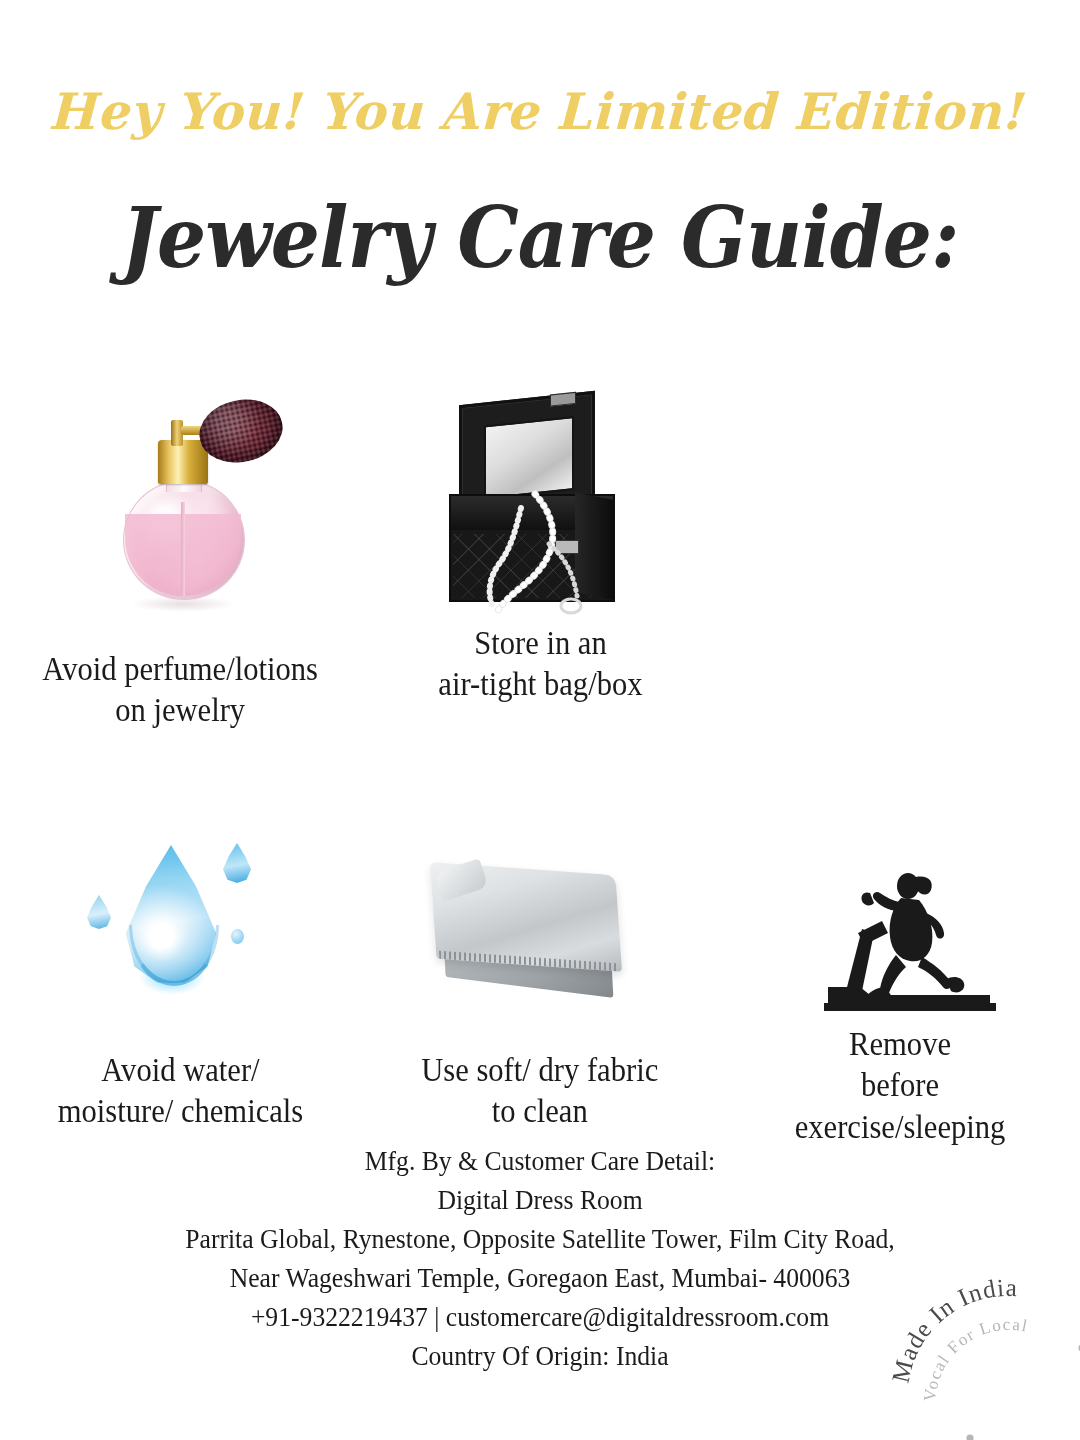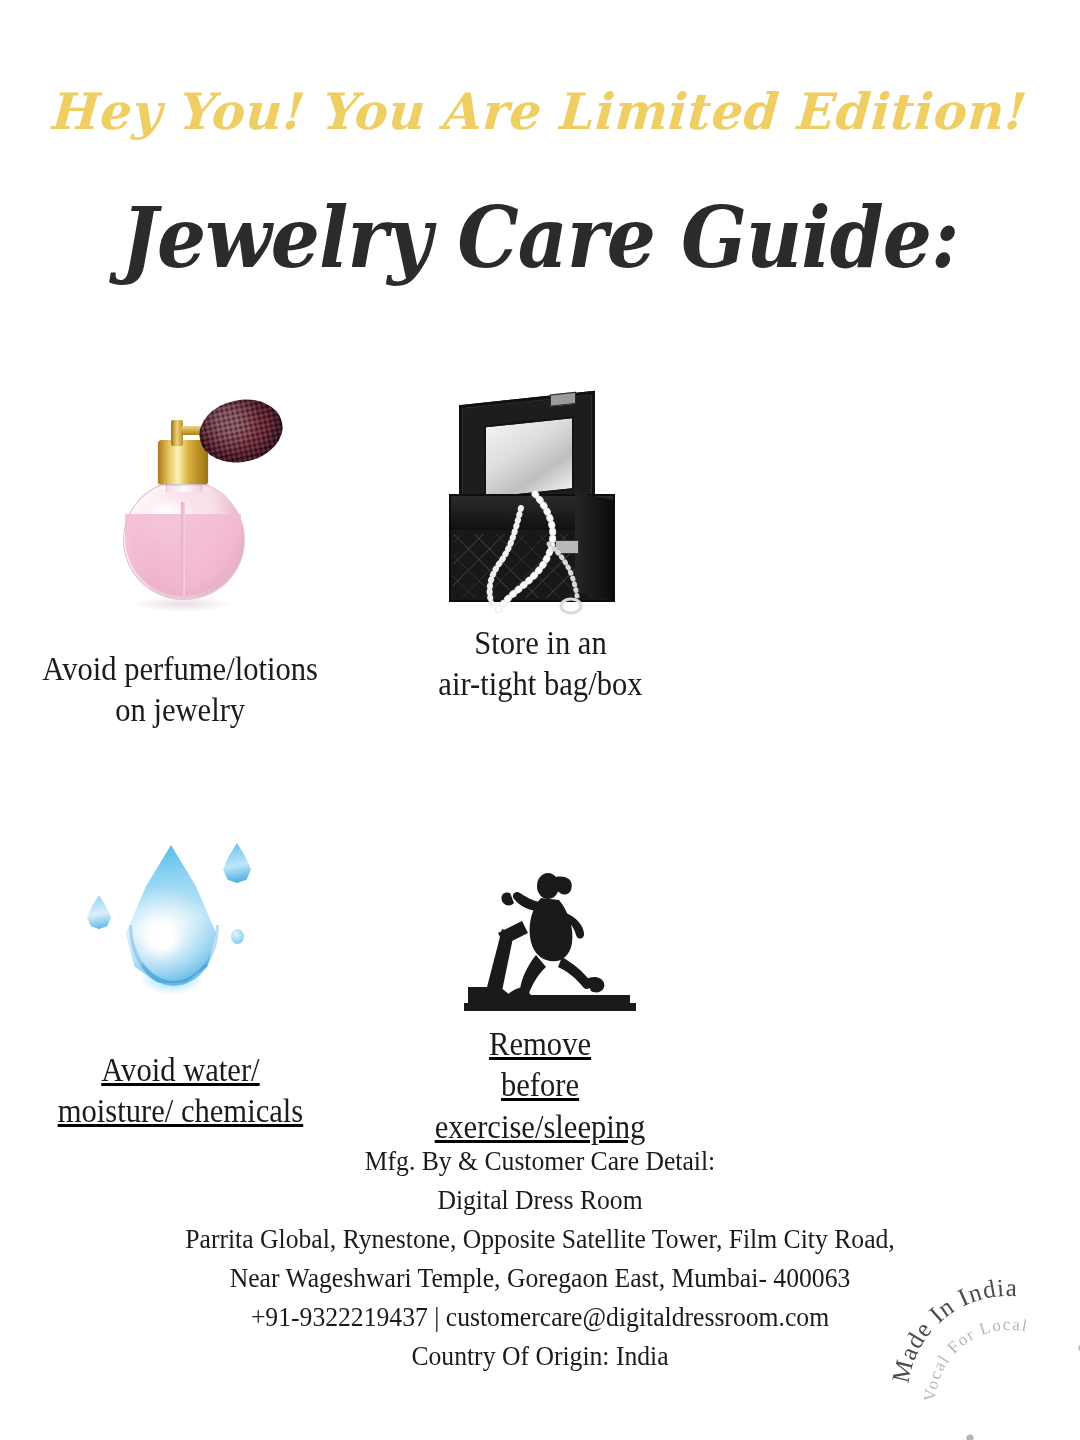--- a/index.html
+++ b/index.html
@@ -432,37 +432,49 @@
               </svg>
             </div>
           </div>
         </div>
         <div class="caption cap-pad-c">Store in an
 air-tight bag/box</div>
       </div>
 
     </div>
 
-    <div class="row" style="margin-top:92px;text-decoration:underline;">
+    <div class="row" style="margin-top:92px;">
 
       <div class="cell">
         <div class="art art-r2">
           <div class="drop">
             <div class="dr-glow"></div>
             <div class="dr-main"></div>
             <div class="dr-rim"></div>
             <div class="dr-s1"></div>
             <div class="dr-s2"></div>
             <div class="dr-s3"></div>
           </div>
         </div>
         <div class="caption cap-pad-a">Avoid water/
 moisture/ chemicals</div>
       </div>
 
+      <div class="cell">
+        <div class="art art-r2">
+          <div class="cloth">
+            <div class="cl-back"></div>
+            <div class="cl-front"></div>
+            <div class="cl-edge"></div>
+            <div class="cl-fold"></div>
+          </div>
+        </div>
+        <div class="caption cap-pad-a">Use soft/ dry fabric
+to clean</div>
+      </div>
 
       <div class="cell">
         <div class="art art-r2">
           <div class="tread">
             <svg viewBox="0 0 200 160" fill="#1a1a1a">
 
               <path d="M28 140 L190 140 L190 132 L70 132 L60 124 L28 124 Z"></path>
               <path d="M24 148 L196 148 L196 140 L24 140 Z"></path>
 
               <path d="M46 128 L62 128 L74 70 L62 66 Z"></path>

